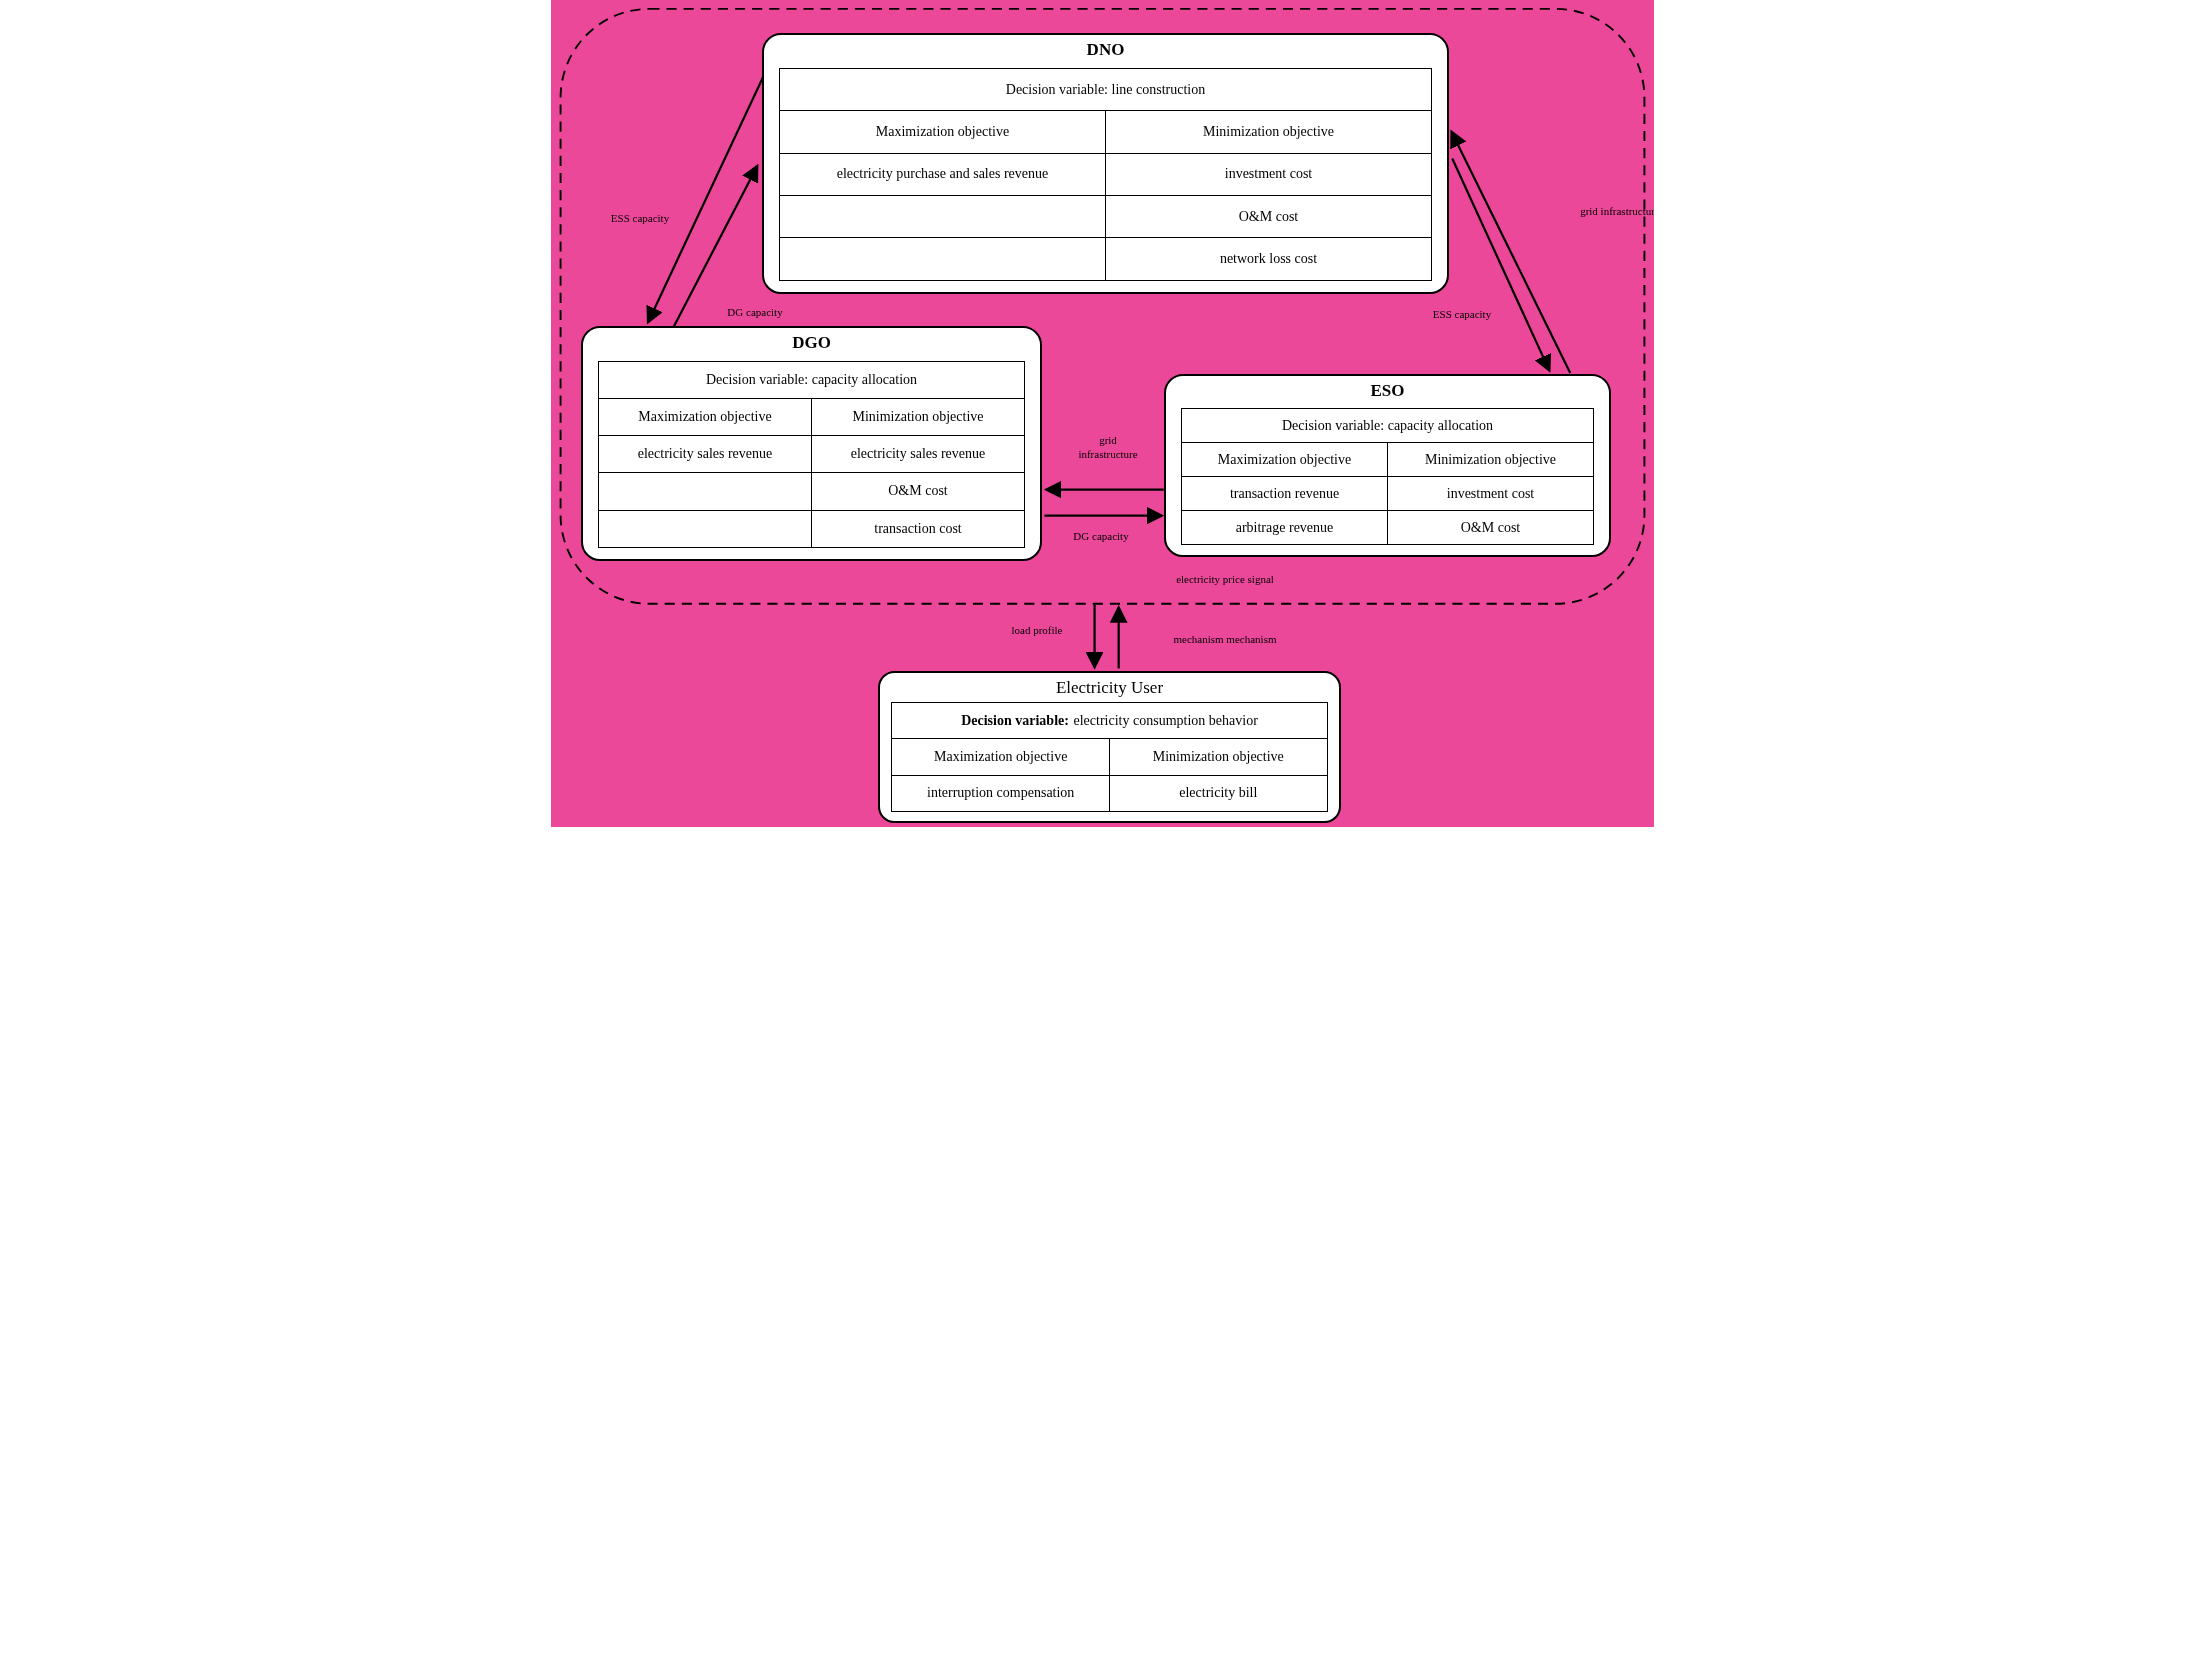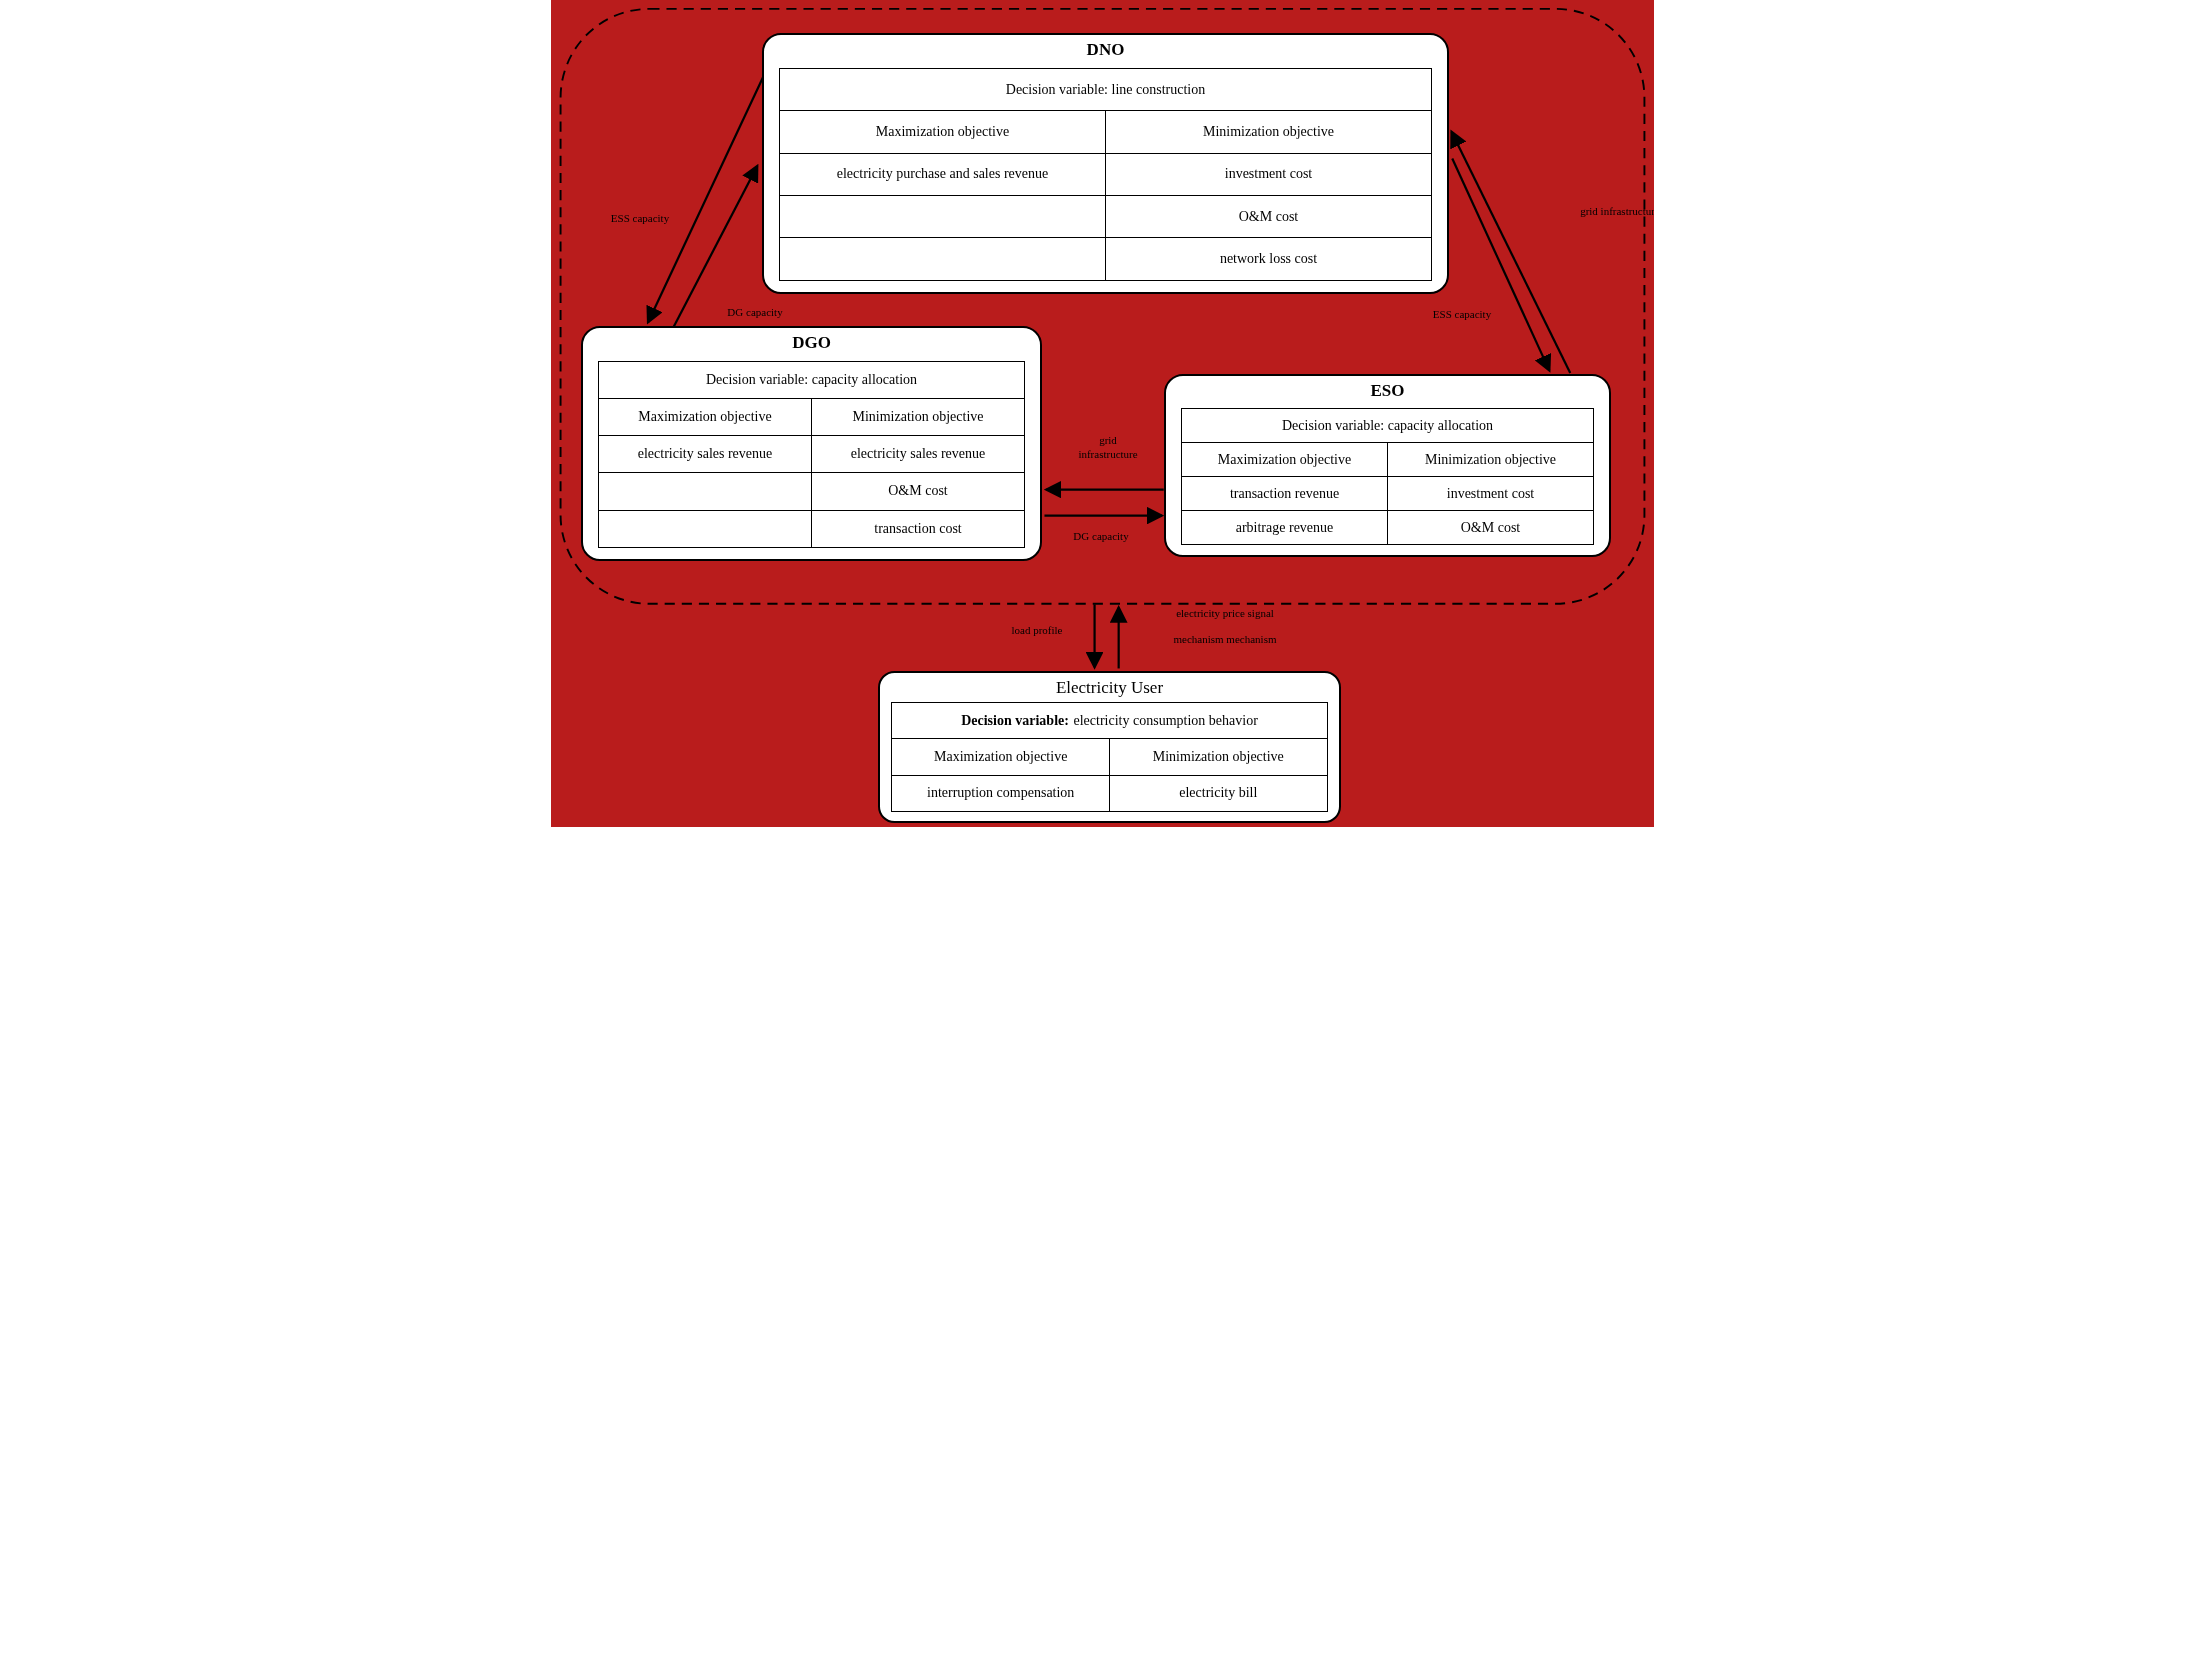--- a/index.html
+++ b/index.html
@@ -2,21 +2,21 @@
 <html style="font-size:10px"><head>
 <meta charset="utf-8">
 <style>
   html,body{margin:0;padding:0;background:#ffffff;}
   .stage{
     position:relative;
     width:1103px;height:827px;
     margin:0 auto;
     font-family:"Liberation Serif", serif;
     color:#000;
-    background:#b91c1c;
+    background:#ec4899;
     overflow:hidden;
   }
   svg.overlay{position:absolute;left:0;top:0;width:100%;height:100%;}
   .box{
     position:absolute;
     border:2.5px solid #000;
     border-radius:19px;
     background:#fff;
     box-sizing:border-box;
   }
@@ -173,17 +173,17 @@
   <div class="lbl" style="left:89px;top:219px;">ESS capacity</div>
   <div class="lbl" style="left:204px;top:313px;">DG capacity</div>
   <div class="lbl" style="left:1069px;top:212px;">grid infrastructure</div>
   <div class="lbl" style="left:911px;top:315px;">ESS capacity</div>
   <div class="lbl" style="left:557px;top:448px;">
     <div>grid</div>
     <div>infrastructure</div>
   </div>
   <div class="lbl" style="left:550px;top:537px;">DG capacity</div>
   <div class="lbl" style="left:486px;top:631px;">load profile</div>
-  <div class="lbl" style="left:674px;top:614px;">electricity price signal</div>
+  <div class="lbl" style="left:674px;top:580px;">electricity price signal</div>
   <div class="lbl" style="left:674px;top:640px;">mechanism mechanism</div>
 
 </div>
 
 
 </body></html>

